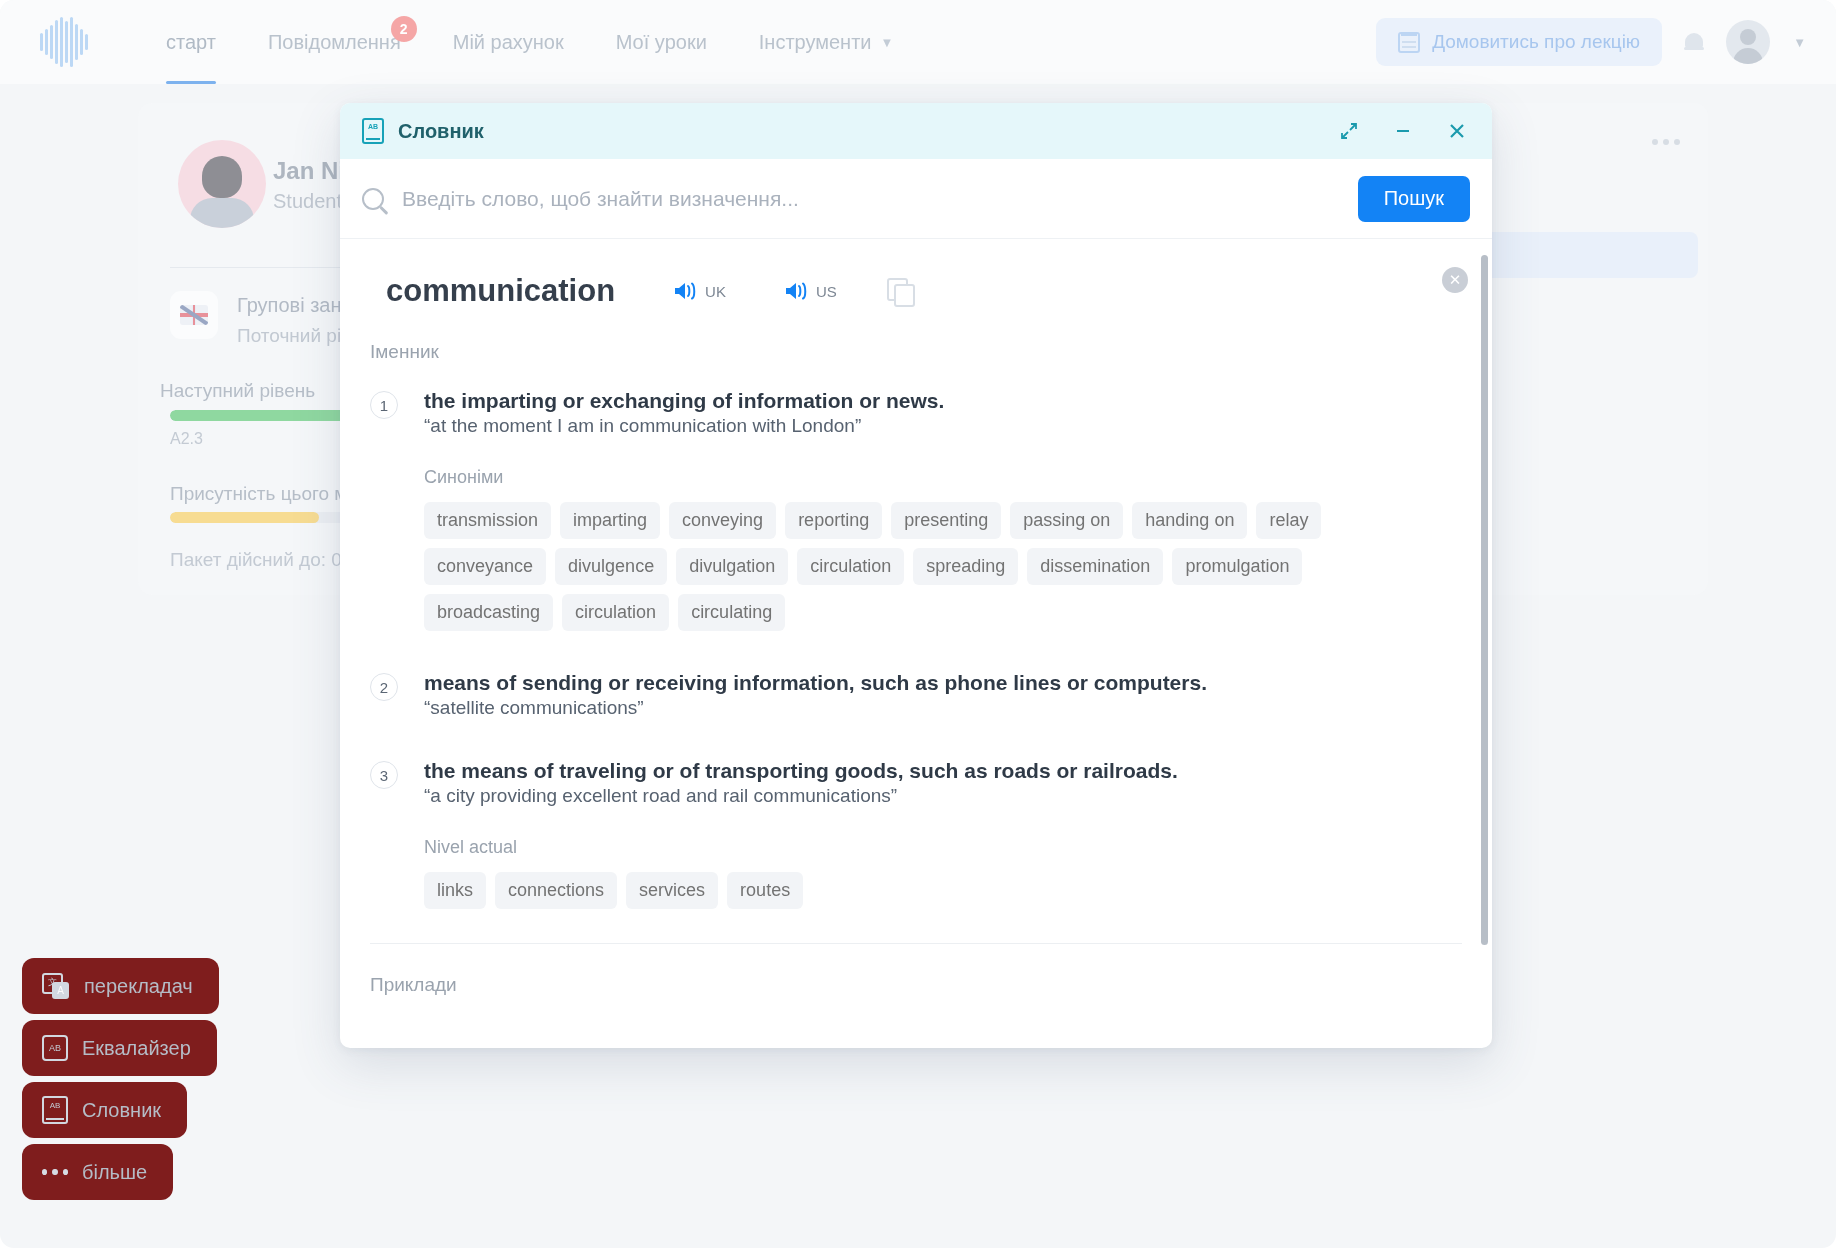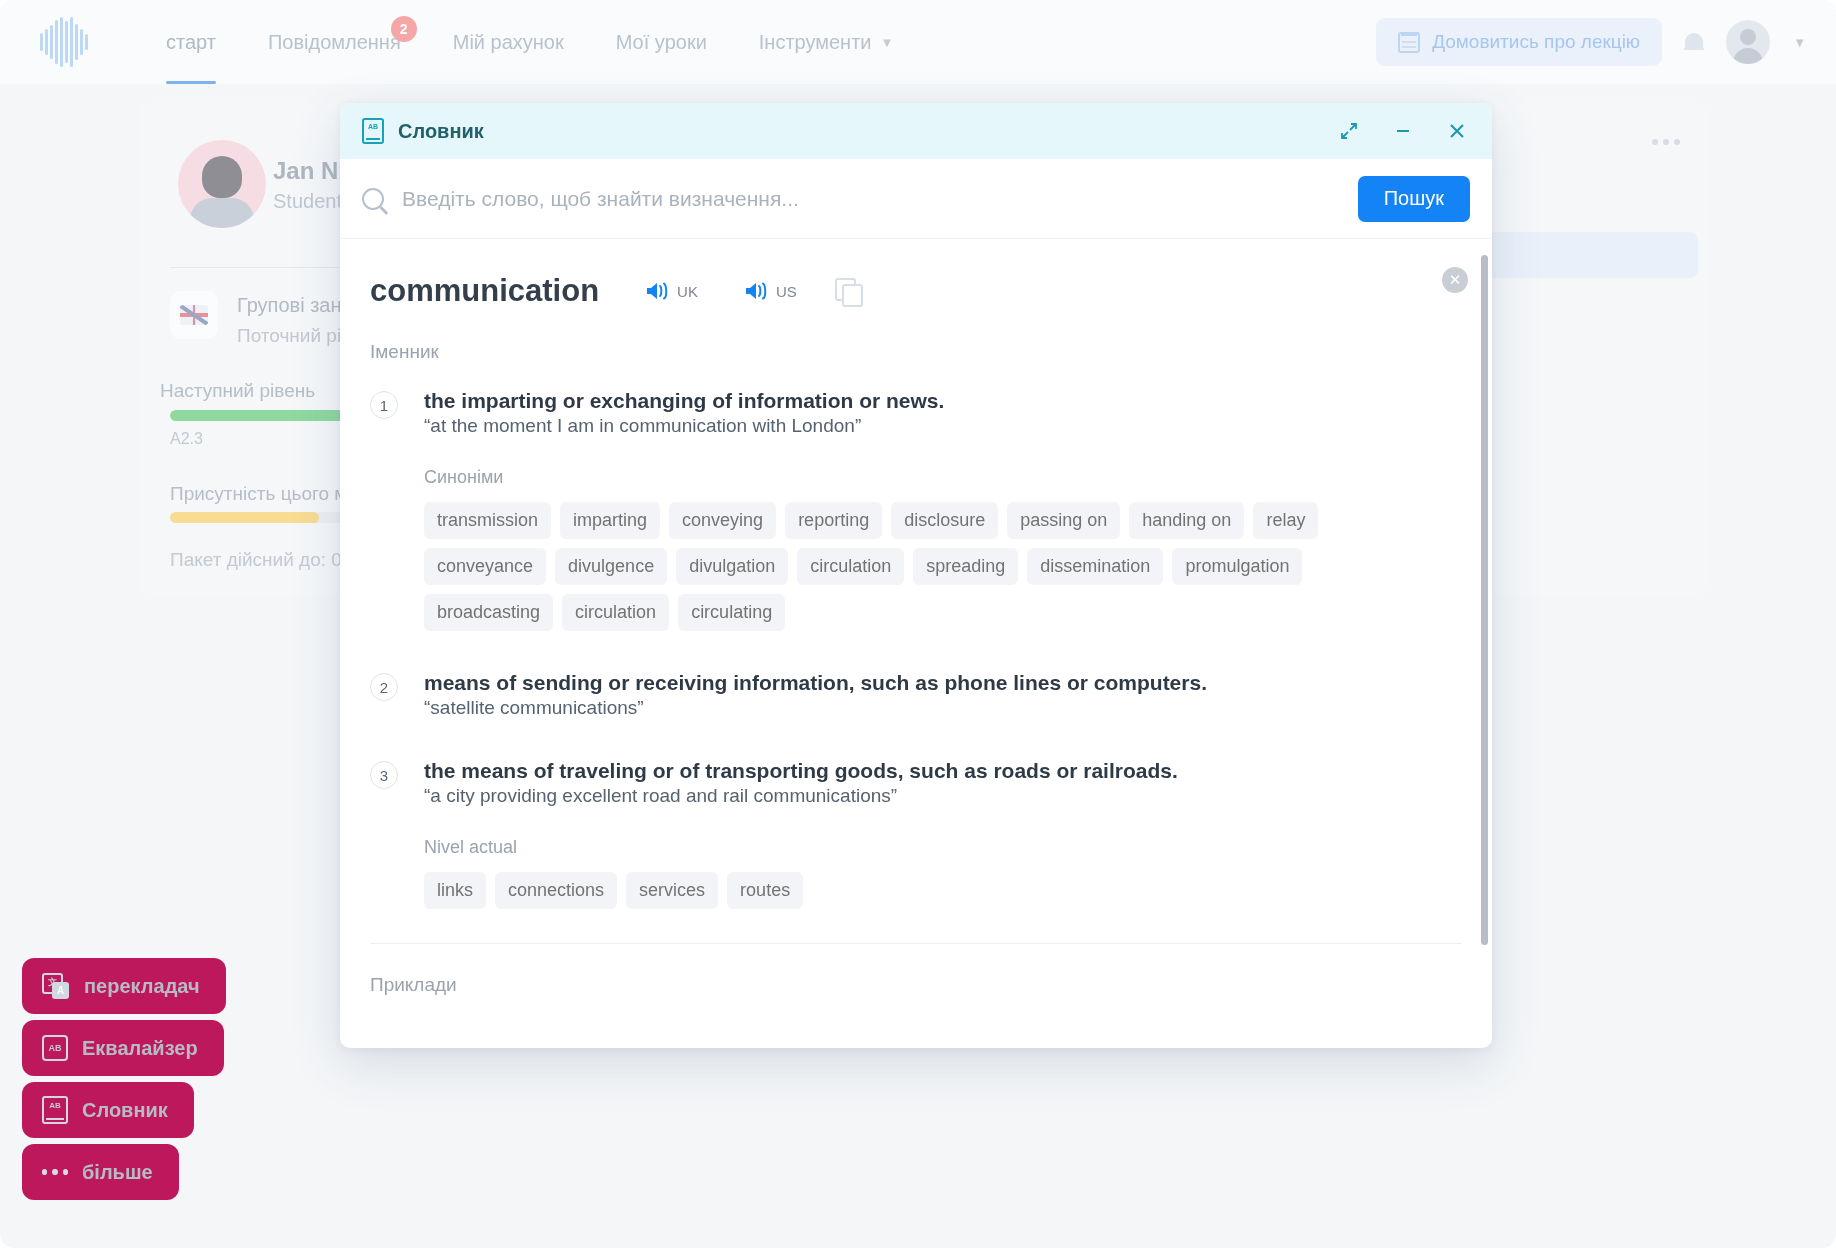--- a/index.html
+++ b/index.html
@@ -200,25 +200,24 @@
     background: #e9f0fa; border-radius: 8px;
     display: flex; align-items: center;
     font-size: 19px; color: #a9c7ef; overflow: hidden;
   }
   .right-cta span { margin-left: -132px; white-space: nowrap; }
 
   
   .tools { position: absolute; left: 22px; bottom: 42px; z-index: 6; }
   .tool {
     display: flex; align-items: center; gap: 14px;
-    background: #be185d; border-radius: 12px;
+    background: #7f1d1d; border-radius: 12px;
     height: 56px; padding: 0 26px 0 20px;
     margin-bottom: 6px; width: max-content;
     cursor: pointer;
-    font-weight: bold;
   }
   .tool-label { font-size: 20px; color: #b5bcc6; white-space: nowrap; }
   .ico-sq {
     width: 26px; height: 26px; border: 2px solid #d2d8e0;
     border-radius: 4px; position: relative;
     font-size: 9px; color: #c3cad3;
     display: flex; align-items: center; justify-content: center;
   }
   .ico-trans { width: 28px; height: 26px; position: relative; }
   .ico-trans::before {
@@ -317,21 +316,21 @@
     background: #c9ced6; color: #fff;
     display: flex; align-items: center; justify-content: center;
     font-size: 15px; cursor: pointer;
   }
   .scrollbar {
     position: absolute; right: 4px; top: 16px;
     width: 7px; height: 690px; border-radius: 4px;
     background: #b7bec7; cursor: pointer;
   }
 
-  .wordrow { display: flex; align-items: center; gap: 4px; }
+  .wordrow { display: flex; align-items: center; gap: 16px; margin-left: 16px; }
   .word { font-size: 31px; font-weight: bold; color: #353f4c; }
   .audio {
     display: flex; align-items: center; gap: 6px;
     margin-left: 42px; cursor: pointer;
   }
   .audio:first-of-type { margin-left: 42px; }
   .spk { width: 26px; height: 22px; position: relative; }
   .spk svg { display: block; }
   .aud-lbl { font-size: 15px; color: #7d8794; }
   .copy-ico {
@@ -551,21 +550,21 @@
         <div class="def-num">1</div>
         <div class="def-body">
           <div class="def-text">the imparting or exchanging of information or news.</div>
           <div class="def-ex">“at the moment I am in communication with London”</div>
           <div class="sub-label">Синоніми</div>
           <div class="chips">
             <span class="chip">transmission</span>
             <span class="chip">imparting</span>
             <span class="chip">conveying</span>
             <span class="chip">reporting</span>
-            <span class="chip">disclosure</span>
+            <span class="chip">presenting</span>
             <span class="chip">passing on</span>
             <span class="chip">handing on</span>
             <span class="chip">relay</span>
             <span class="chip">conveyance</span>
             <span class="chip">divulgence</span>
             <span class="chip">divulgation</span>
             <span class="chip">circulation</span>
             <span class="chip">spreading</span>
             <span class="chip">dissemination</span>
             <span class="chip">promulgation</span>

